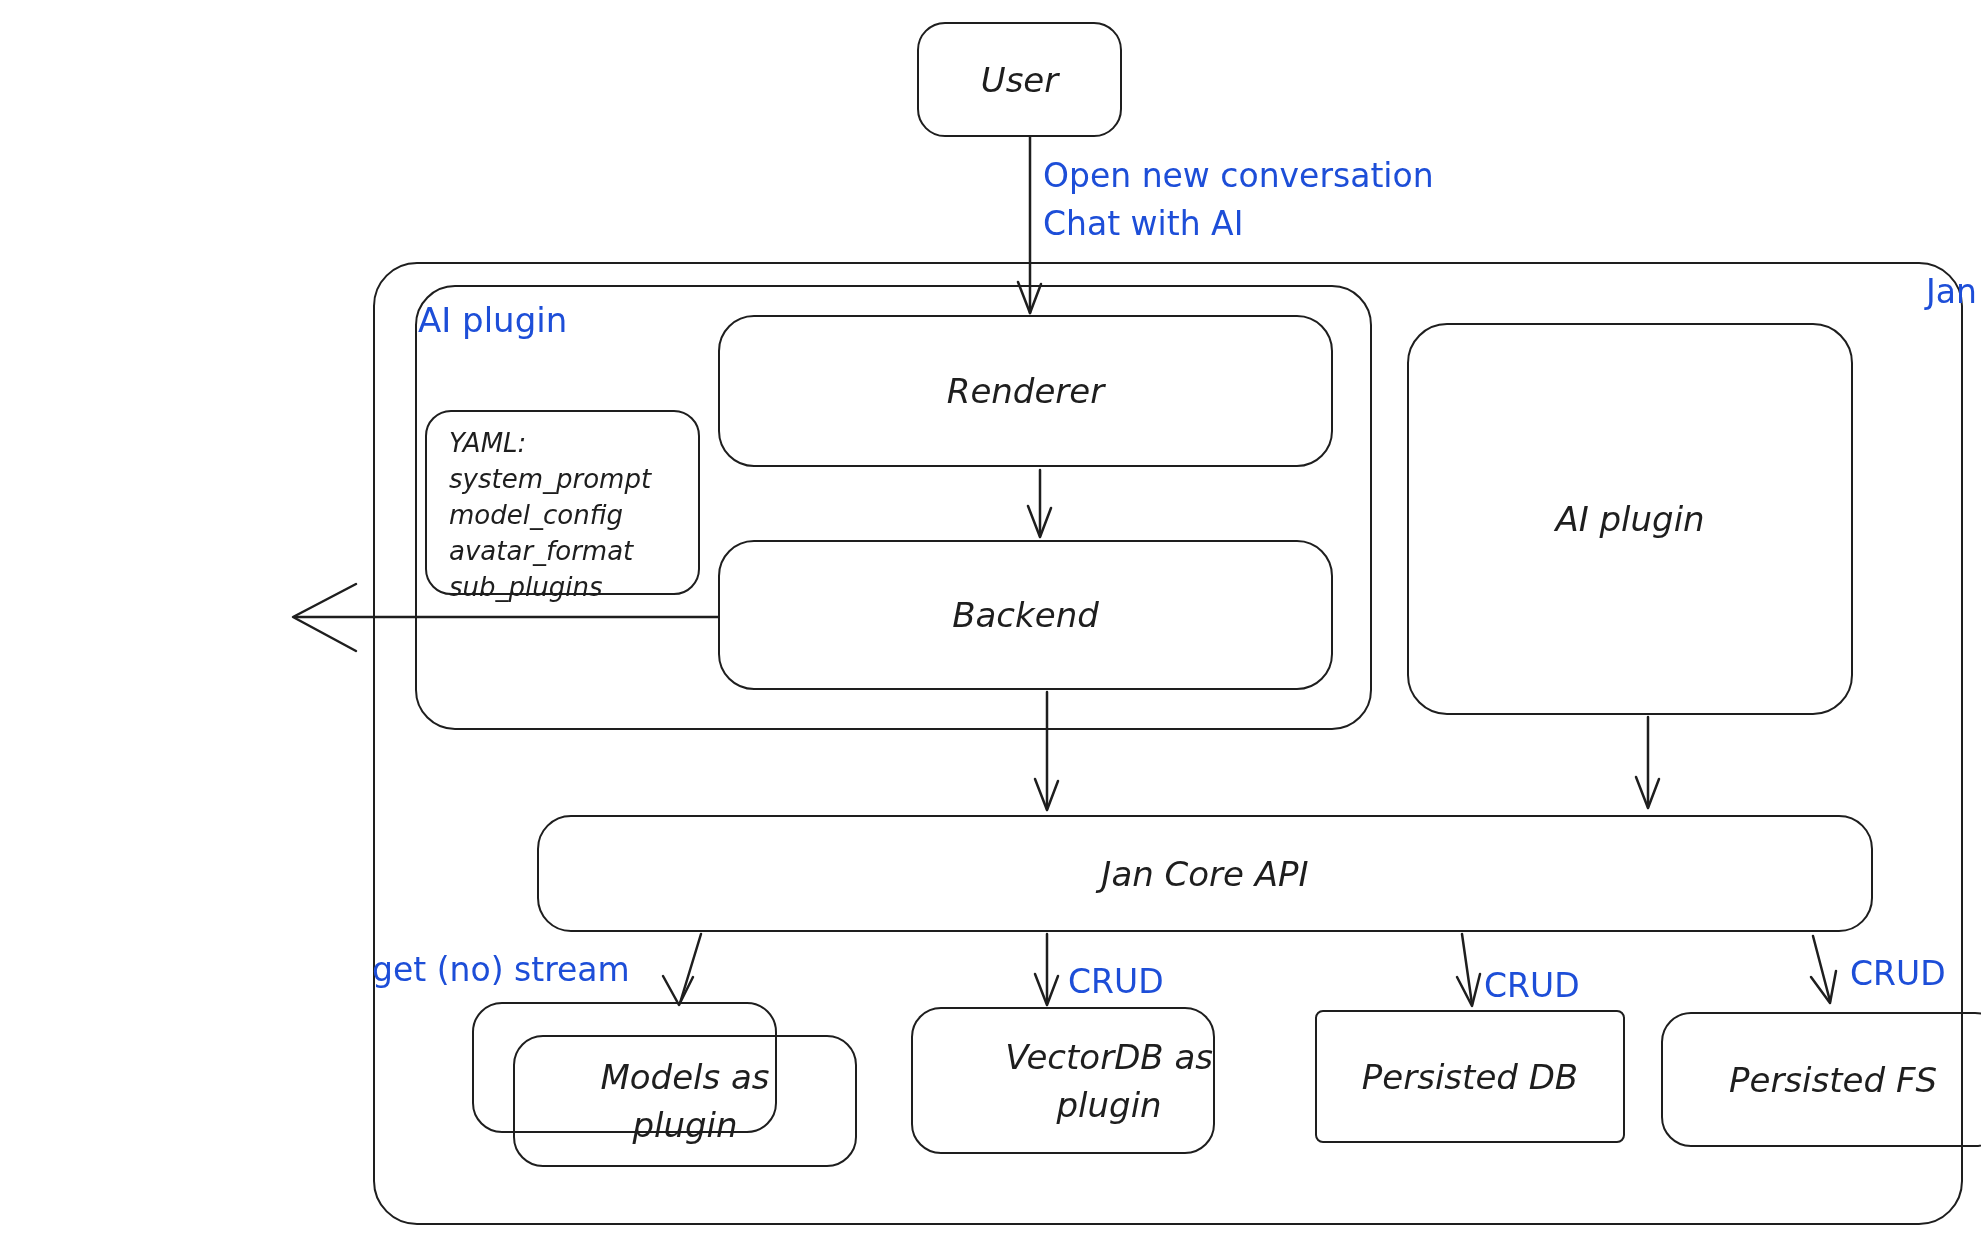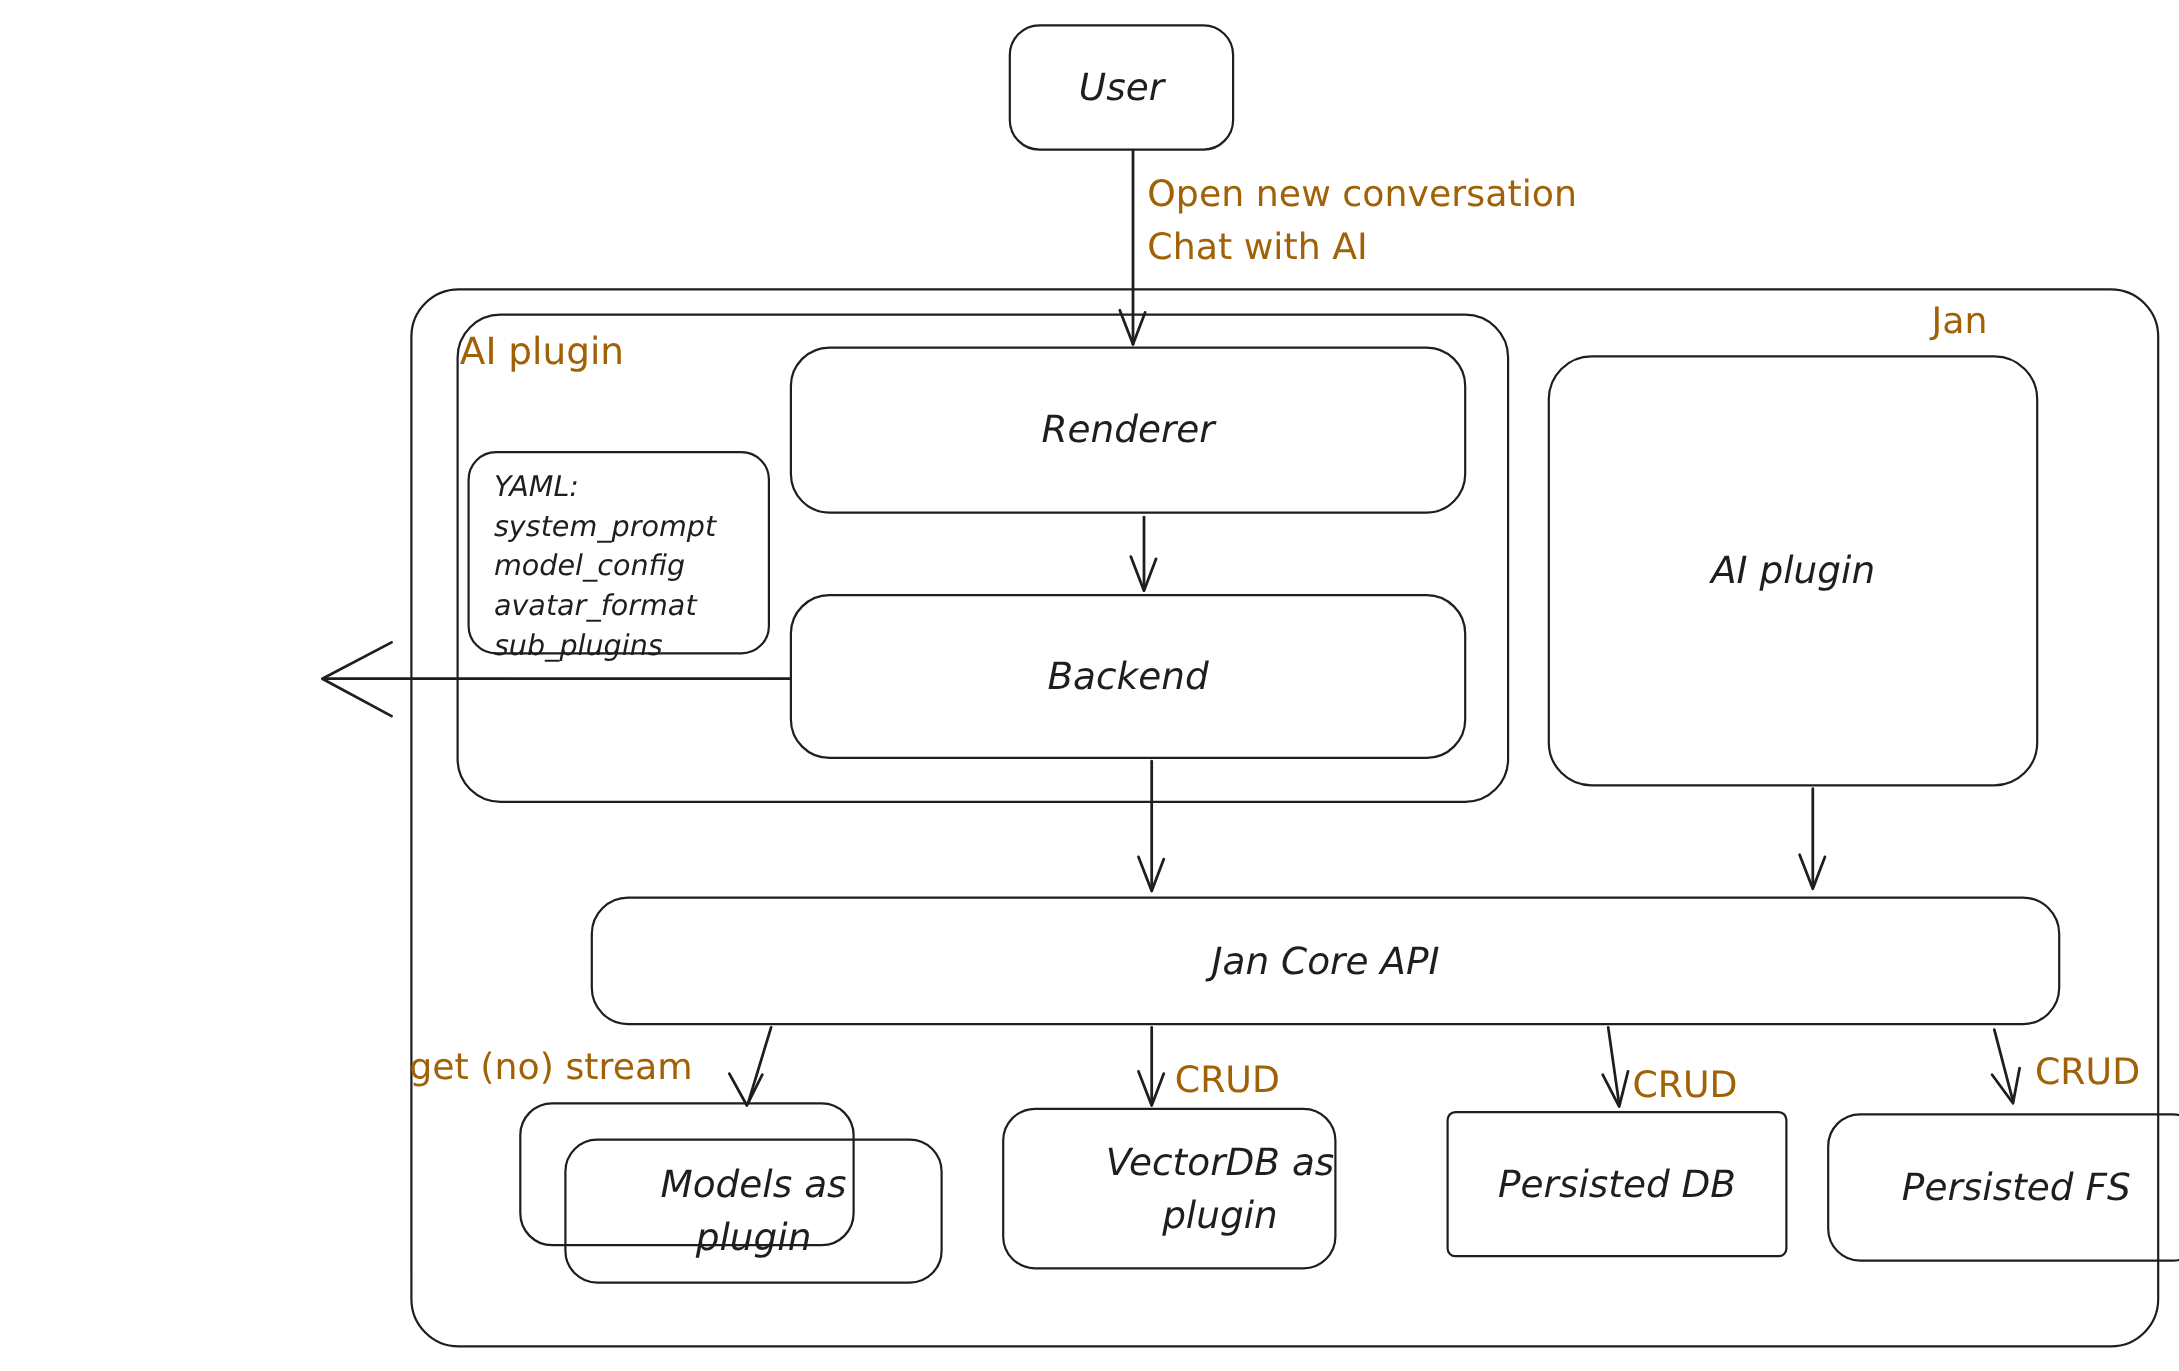--- a/index.html
+++ b/index.html
@@ -24,21 +24,21 @@
     line-height:48px;
     color:#1e1e1e;
     box-sizing:border-box;
     white-space:pre-line;
     font-style:italic;
   }
   .floating-label{
     position:absolute;
     font-size:33px;
     line-height:48px;
-    color:#a16207;
+    color:#1d4ed8;
     white-space:pre-line;
   }
   
   .node-user{left:917px;top:22px;width:205px;height:115px;border-radius:28px;}
   .node-jan{left:373px;top:262px;width:1590px;height:963px;border-radius:44px;}
   .node-ai-plugin-left{left:415px;top:285px;width:957px;height:445px;border-radius:40px;}
   .node-renderer{left:718px;top:315px;width:615px;height:152px;border-radius:36px;}
   .node-yaml{
     left:425px;top:410px;width:275px;height:185px;border-radius:26px;
     align-items:flex-start;justify-content:flex-start;
@@ -48,21 +48,21 @@
   .node-backend{left:718px;top:540px;width:615px;height:150px;border-radius:36px;}
   .node-ai-plugin-right{left:1407px;top:323px;width:446px;height:392px;border-radius:40px;}
   .node-doc-sources{left:18px;top:548px;width:267px;height:142px;border-radius:34px;}
   .node-core{left:537px;top:815px;width:1336px;height:117px;border-radius:34px;}
   .node-models-outer{left:472px;top:1002px;width:305px;height:131px;border-radius:30px;}
   .node-models-offset{left:513px;top:1035px;width:344px;height:132px;border-radius:30px;}
   .node-vectordb{left:911px;top:1007px;width:304px;height:147px;border-radius:30px;justify-content:flex-end;}
   .node-persisted-db{left:1315px;top:1010px;width:310px;height:133px;border-radius:8px;}
   .node-persisted-fs{left:1661px;top:1012px;width:344px;height:135px;border-radius:30px;}
   
-  .label-jan{left:1756px;top:268px;}
+  .label-jan{left:1926px;top:268px;}
   .label-ai-plugin-left{left:418px;top:296px;font-size:34px;}
   .label-open-chat{left:1043px;top:152px;}
   .label-get-no-stream{left:372px;top:946px;}
   .label-crud-vectordb{left:1068px;top:958px;}
   .label-crud-pdb{left:1484px;top:962px;}
   .label-crud-pfs{left:1850px;top:950px;}
   
   #arrows{
     position:absolute;left:0;top:0;width:1981px;height:1246px;
     pointer-events:none;

